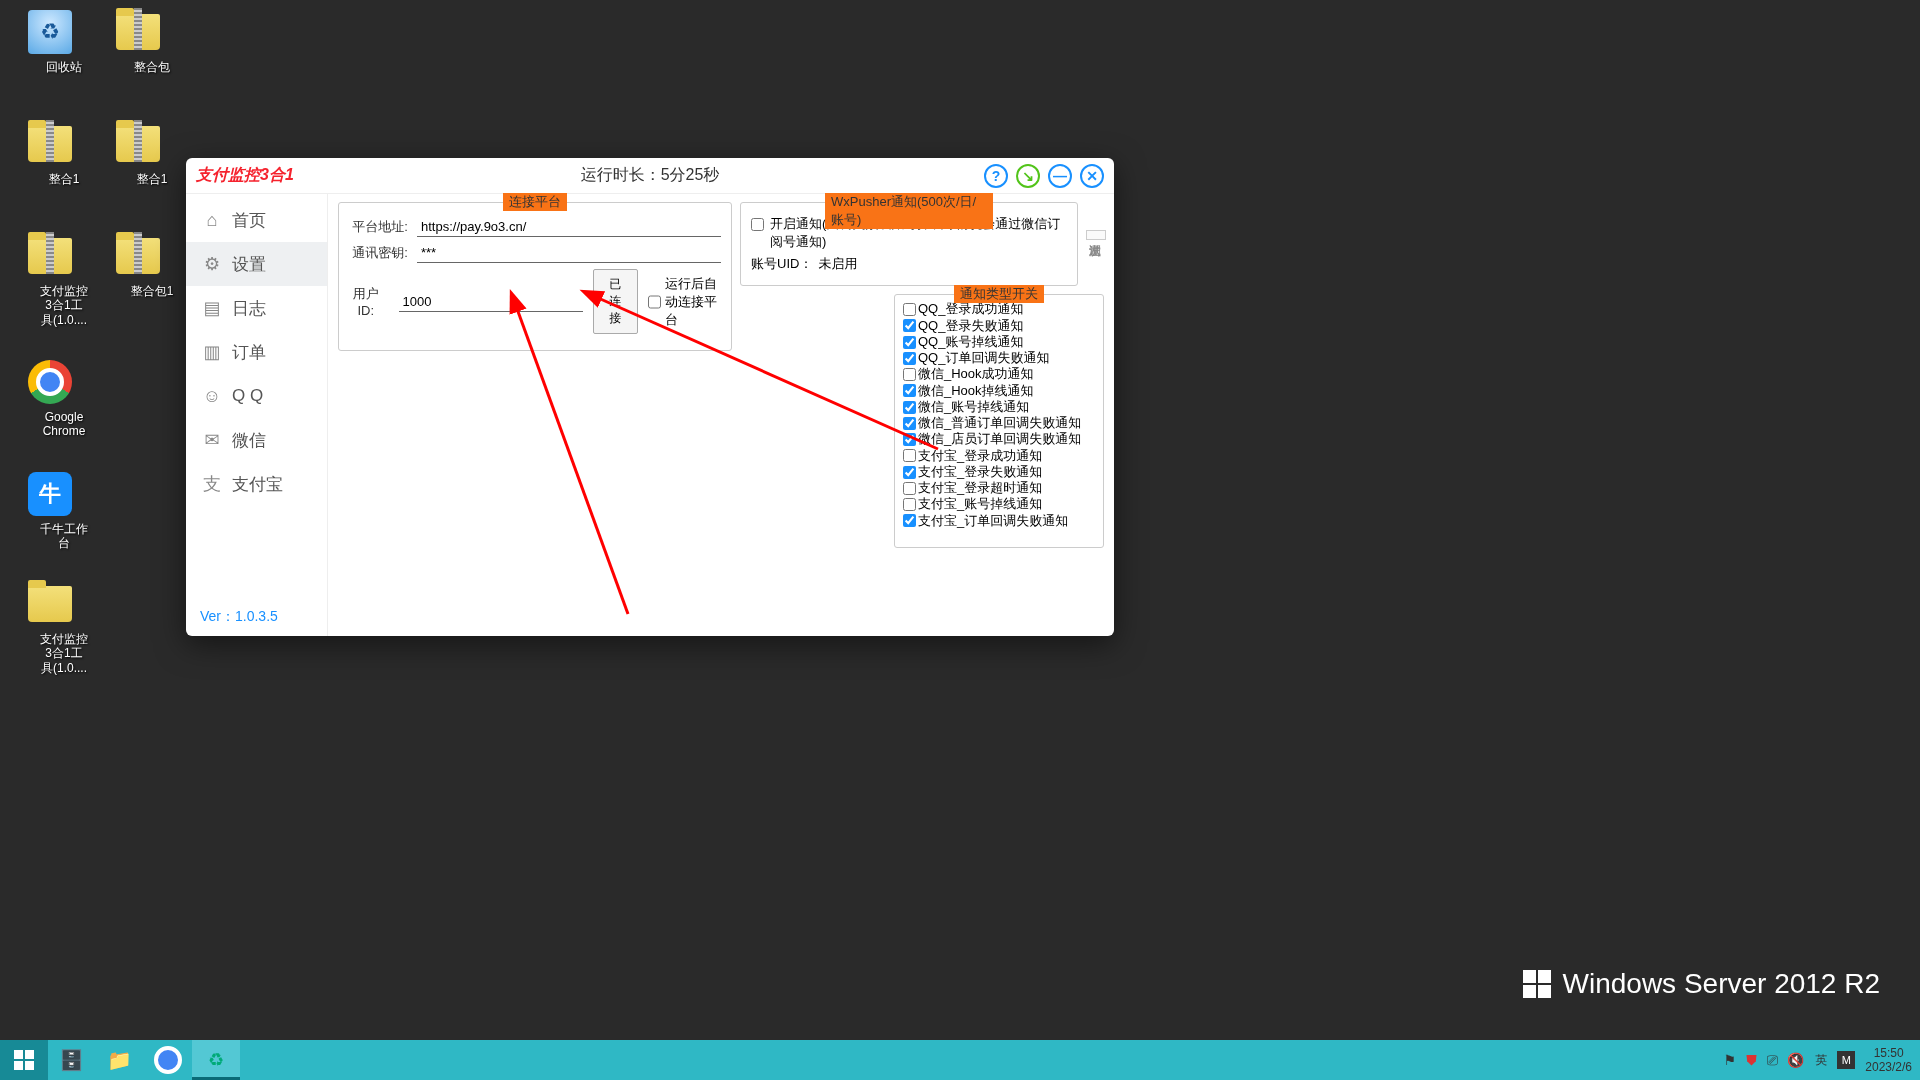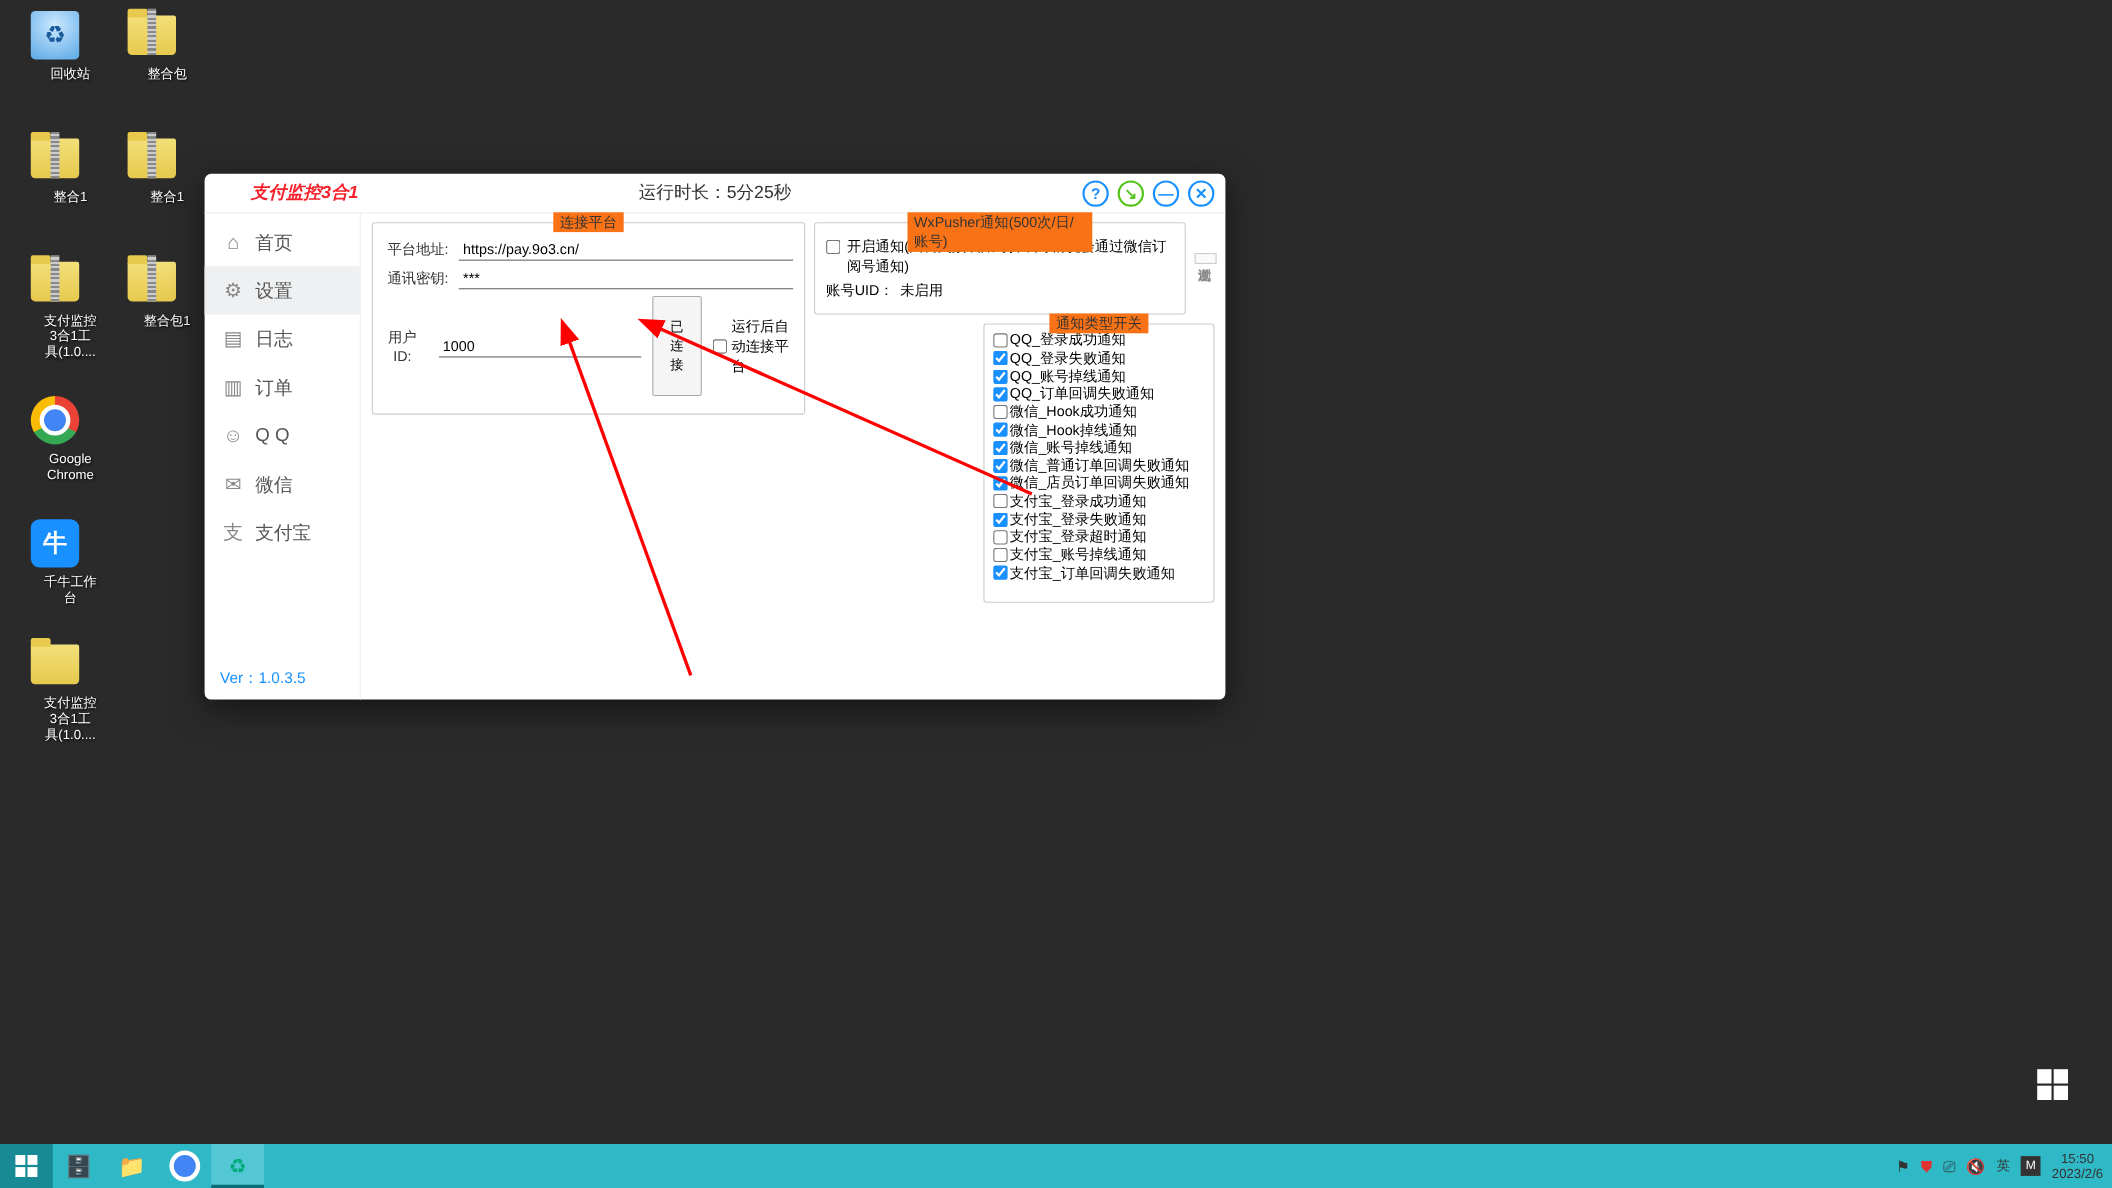--- a/index.html
+++ b/index.html
@@ -38,21 +38,21 @@
 .tb-btn.start .winlogo span { background:#fff; }
 .tb-btn.active { background:#53c8d4; box-shadow: inset 0 -3px 0 #0a6b77; }
 .tb-right { margin-left:auto; display:flex; align-items:center; gap:10px; padding-right:8px; color:#333; font-size:12px;}
 .tb-time { text-align:center; line-height:1.2; }
 .tray-ic { font-size:14px; cursor:pointer; }
 .ime-box { background:#333; color:#fff; width:18px; height:18px; display:flex; align-items:center; justify-content:center; font-size:11px;}
 
 
 .appwin { position:absolute; left:186px; top:158px; width:928px; height:478px; background:#fff; border-radius:6px; box-shadow:0 8px 30px rgba(0,0,0,.5); display:flex; flex-direction:column; }
 .titlebar { height:36px; display:flex; align-items:center; padding:0 10px; border-bottom:1px solid #eee; }
-.titlebar .app-title { color:#f5222d; font-weight:bold; font-style:italic; font-size:16px;margin-left:32px; }
+.titlebar .app-title { color:#f5222d; font-weight:bold; font-style:italic; font-size:16px; }
 .titlebar .runtime { position:absolute; left:50%; transform:translateX(-50%); font-size:16px; color:#333;}
 .titlebar .win-ctrls { margin-left:auto; display:flex; gap:8px;}
 .wctrl { width:24px; height:24px; border:2px solid #1890ff; border-radius:50%; display:flex; align-items:center; justify-content:center; color:#1890ff; font-size:14px; cursor:pointer; font-weight:bold;}
 .wctrl.green { border-color:#52c41a; color:#52c41a;}
 
 .appbody { flex:1; display:flex; }
 .sidebar { width:142px; border-right:1px solid #eee; padding-top:4px; display:flex; flex-direction:column;}
 .nav-item { height:44px; display:flex; align-items:center; gap:10px; padding-left:16px; font-size:17px; color:#555; cursor:pointer;}
 .nav-item.active { background:#eef0f2;}
 .nav-item .nic { width:20px; text-align:center; font-size:18px; color:#888;}
@@ -61,21 +61,21 @@
 .content { flex:1; padding:8px 10px; display:flex; gap:8px; position:relative;}
 .left-col { width:394px; display:flex; flex-direction:column; gap:8px;}
 .right-col { flex:1; display:flex; flex-direction:column; gap:8px;}
 
 .group { border:1px solid #ccc; border-radius:3px; padding:8px 10px 10px; position:relative;}
 .group-title { position:absolute; top:-10px; left:50%; transform:translateX(-50%); background:#f97316; padding:0 6px; font-size:13px; color:#333;}
 .row { display:flex; align-items:center; margin:6px 0; font-size:13px;}
 .row label { width:62px; text-align:center; margin-right:6px; color:#333;}
 .row input[type=text] { flex:1; border:none; border-bottom:1px solid #666; padding:2px 4px; font-size:13px; outline:none; background:transparent;}
 .row input.short { flex:0 0 64px; }
-.btn { border:1px solid #aaa; background:#f5f5f5; padding:19px 12px; font-size:12px; cursor:pointer; border-radius:2px;}
+.btn { border:1px solid #aaa; background:#f5f5f5; padding:6px 12px; font-size:12px; cursor:pointer; border-radius:2px;}
 .chk { display:flex; align-items:center; gap:4px; font-size:13px; }
 .chk input { width:14px; height:14px; cursor:pointer;}
 .chk.disabled { color:#aaa;}
 .radio { display:flex; align-items:center; gap:4px; font-size:13px; margin-right:12px;}
 .radio input { cursor:pointer; accent-color:#1890ff;}
 input[type=checkbox] { accent-color:#1890ff; }
 
 .wx-group { border:1px solid #ccc; border-radius:3px; padding:8px 10px; position:relative; font-size:13px;}
 .wx-group .group-title { left:50%; transform:translateX(-50%);}
 .wx-row { display:flex; align-items:flex-start; gap:6px; margin:4px 0;}
@@ -163,20 +163,21 @@
   </div>
 </div>
 
 <div class="watermark">
   <div class="winlogo">
       <span></span>
       <span></span>
       <span></span>
       <span></span>
     </div>
+  <span>Windows Server 2012 R2</span>
 </div>
 
 <div class="appwin">
   <div class="titlebar">
     <span class="app-title">支付监控3合1</span>
     <span class="runtime">运行时长：5分25秒</span>
     <div class="win-ctrls">
       <div class="wctrl">?</div>
       <div class="wctrl green">↘</div>
       <div class="wctrl">—</div>

